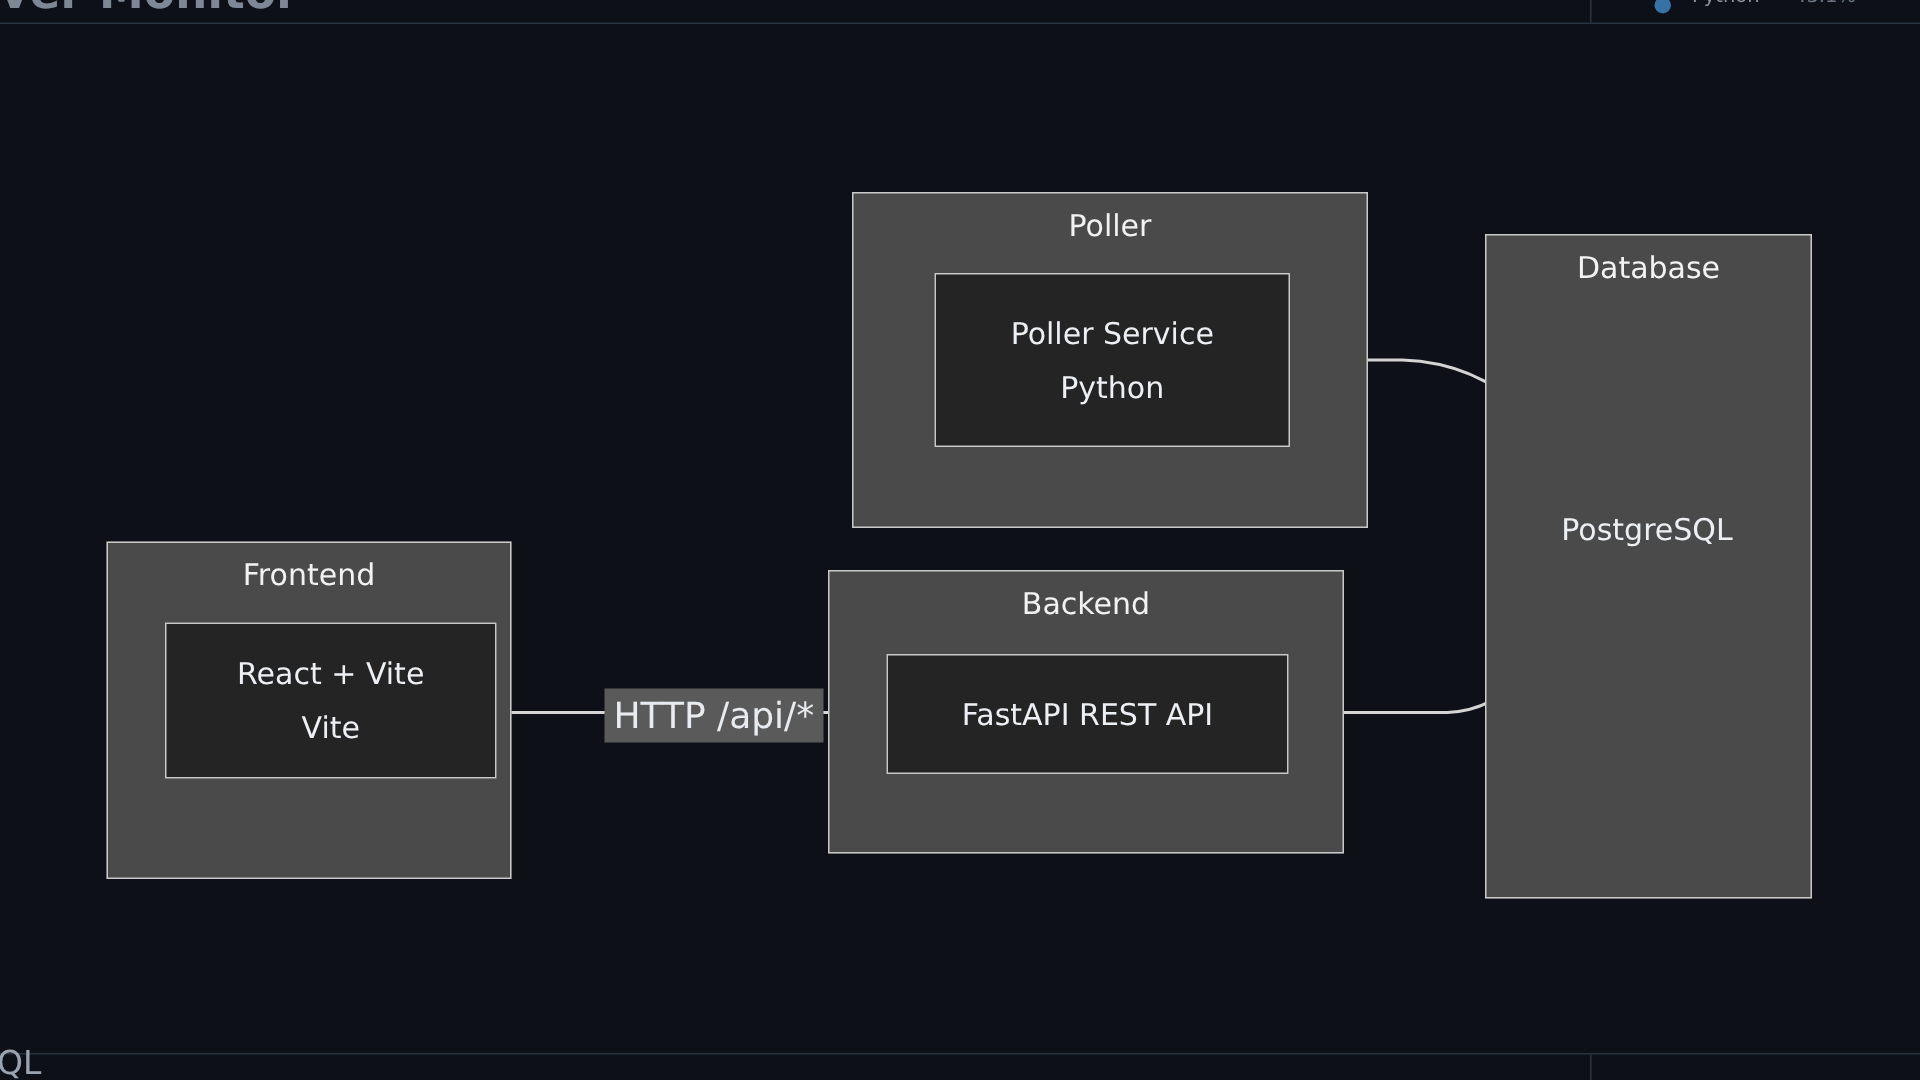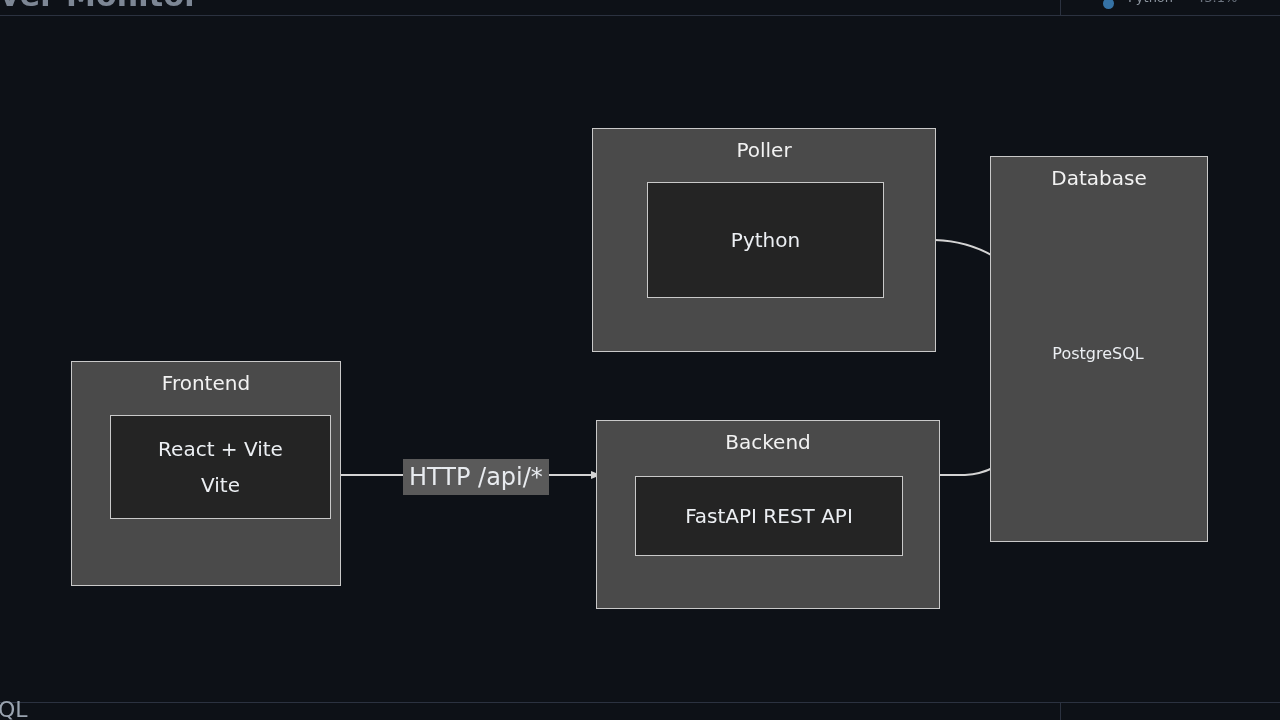--- a/index.html
+++ b/index.html
@@ -81,21 +81,21 @@
     align-items:center; justify-content:center;
     color:#eceff3; font-size:20px; line-height:1.8;
   }
   .node span { display:block; white-space:nowrap; }
 
   
   .cylinder { position:absolute; }
   .cyl-label {
     position:absolute; left:0; right:0; top:50%;
     transform:translateY(-50%);
-    text-align:center; font-size:16px; color:#eceff3;
+    text-align:center; font-size:20px; color:#eceff3;
     white-space:nowrap; pointer-events:none;
   }
 
   .edge-label {
     position:absolute;
     background:#5a5a5a;
     color:#e8ebef; font-size:24px;
     padding:4px 6px; white-space:nowrap;
   }
 </style>
@@ -141,35 +141,36 @@
     </svg>
 
     <div class="cluster" style="left:71px; top:361px; width:270px; height:225px;">
       <div class="cluster-label">Frontend</div>
       <div class="node" style="left:38px; top:53px; width:221px; height:104px;">
         <span>React + Vite</span>
         <span>Vite</span>
       </div>
     </div>
 
-    <div class="cluster" style="left:592px; top:128px; width:344px; height:224px;">
+    <div class="cluster" style="left:568px; top:128px; width:344px; height:224px;">
       <div class="cluster-label">Poller</div>
       <div class="node" style="left:54px; top:53px; width:237px; height:116px;">
+        <span>Poller Service</span>
         <span>Python</span>
       </div>
     </div>
 
-    <div class="cluster" style="left:596px; top:380px; width:344px; height:189px;margin-top:40px;">
+    <div class="cluster" style="left:552px; top:380px; width:344px; height:189px;">
       <div class="cluster-label">Backend</div>
       <div class="node" style="left:38px; top:55px; width:268px; height:80px;text-align:right;">
         <span>FastAPI REST API</span>
       </div>
     </div>
 
-    <div class="cluster" style="left:990px; top:156px; width:218px; height:386px;text-decoration:underline;">
+    <div class="cluster" style="left:990px; top:156px; width:218px; height:443px;text-decoration:underline;">
       <div class="cluster-label">Database</div>
     </div>
 
     <div class="cylinder" style="left:1023px; top:296px; width:150px; height:114px;">
       <div class="cyl-label">PostgreSQL</div>
     </div>
 
     <div class="edge-label" style="left:403px; top:459px;">HTTP /api/*</div>
 
   </div>

